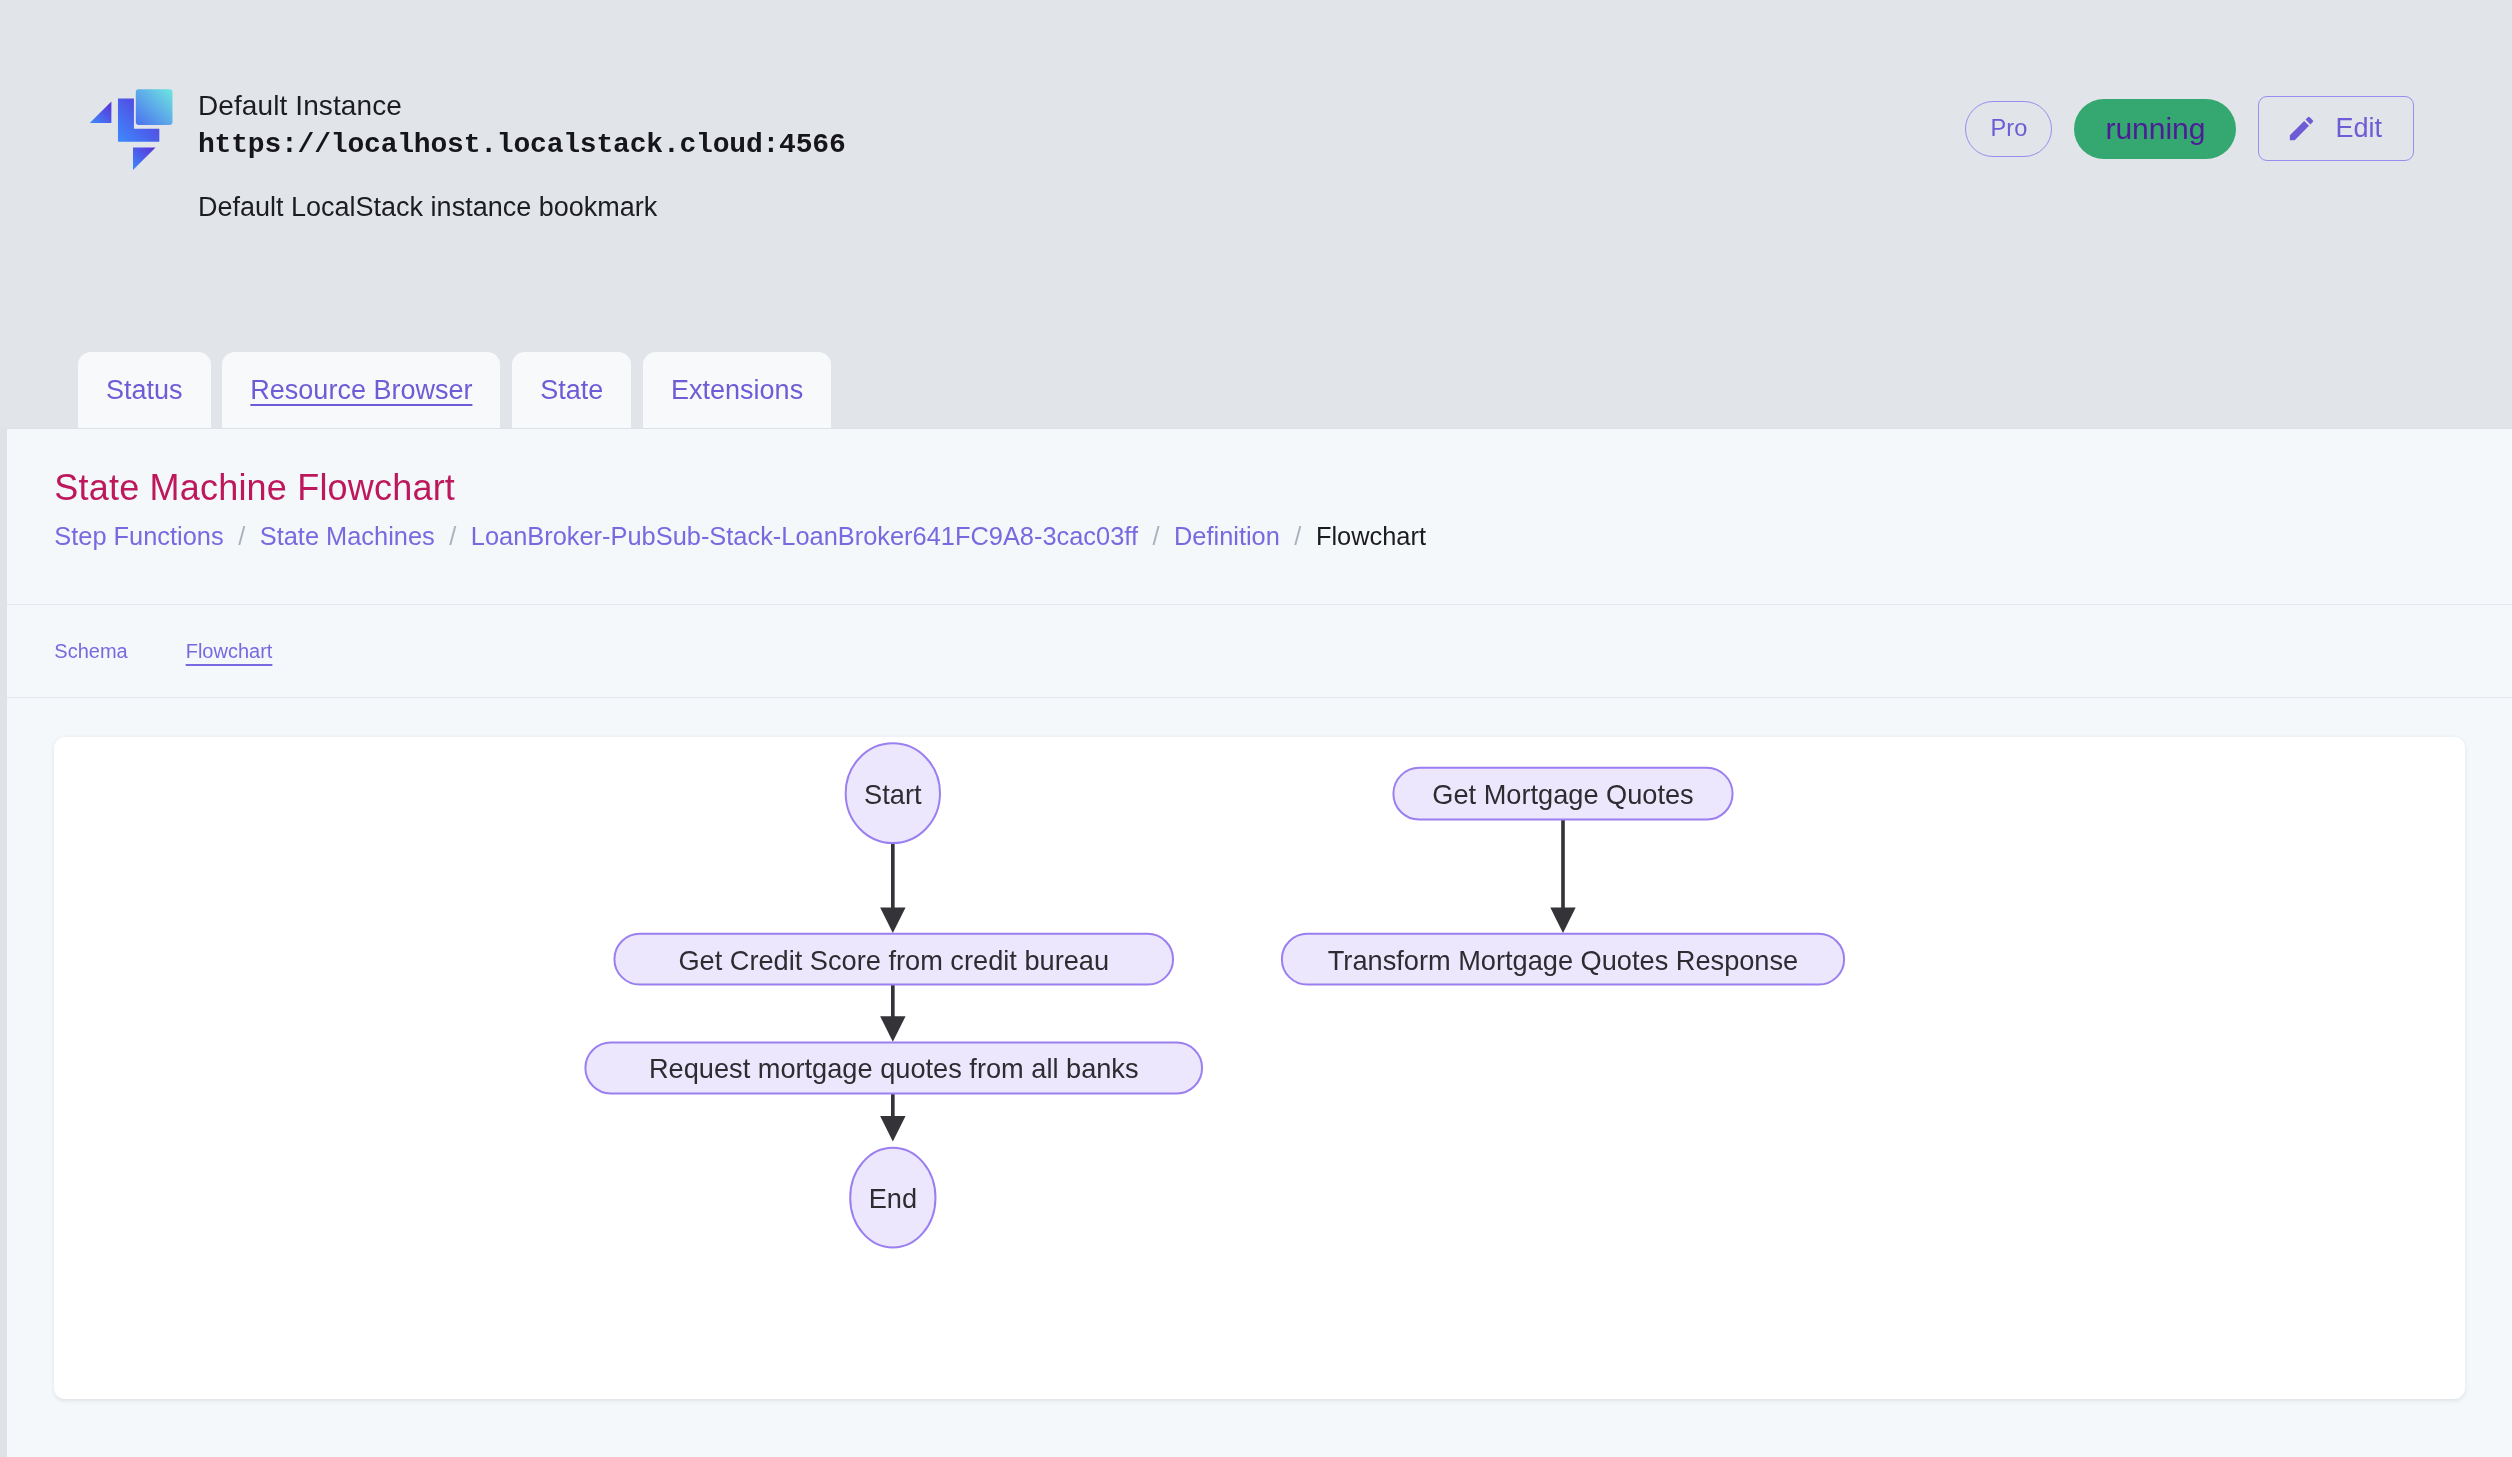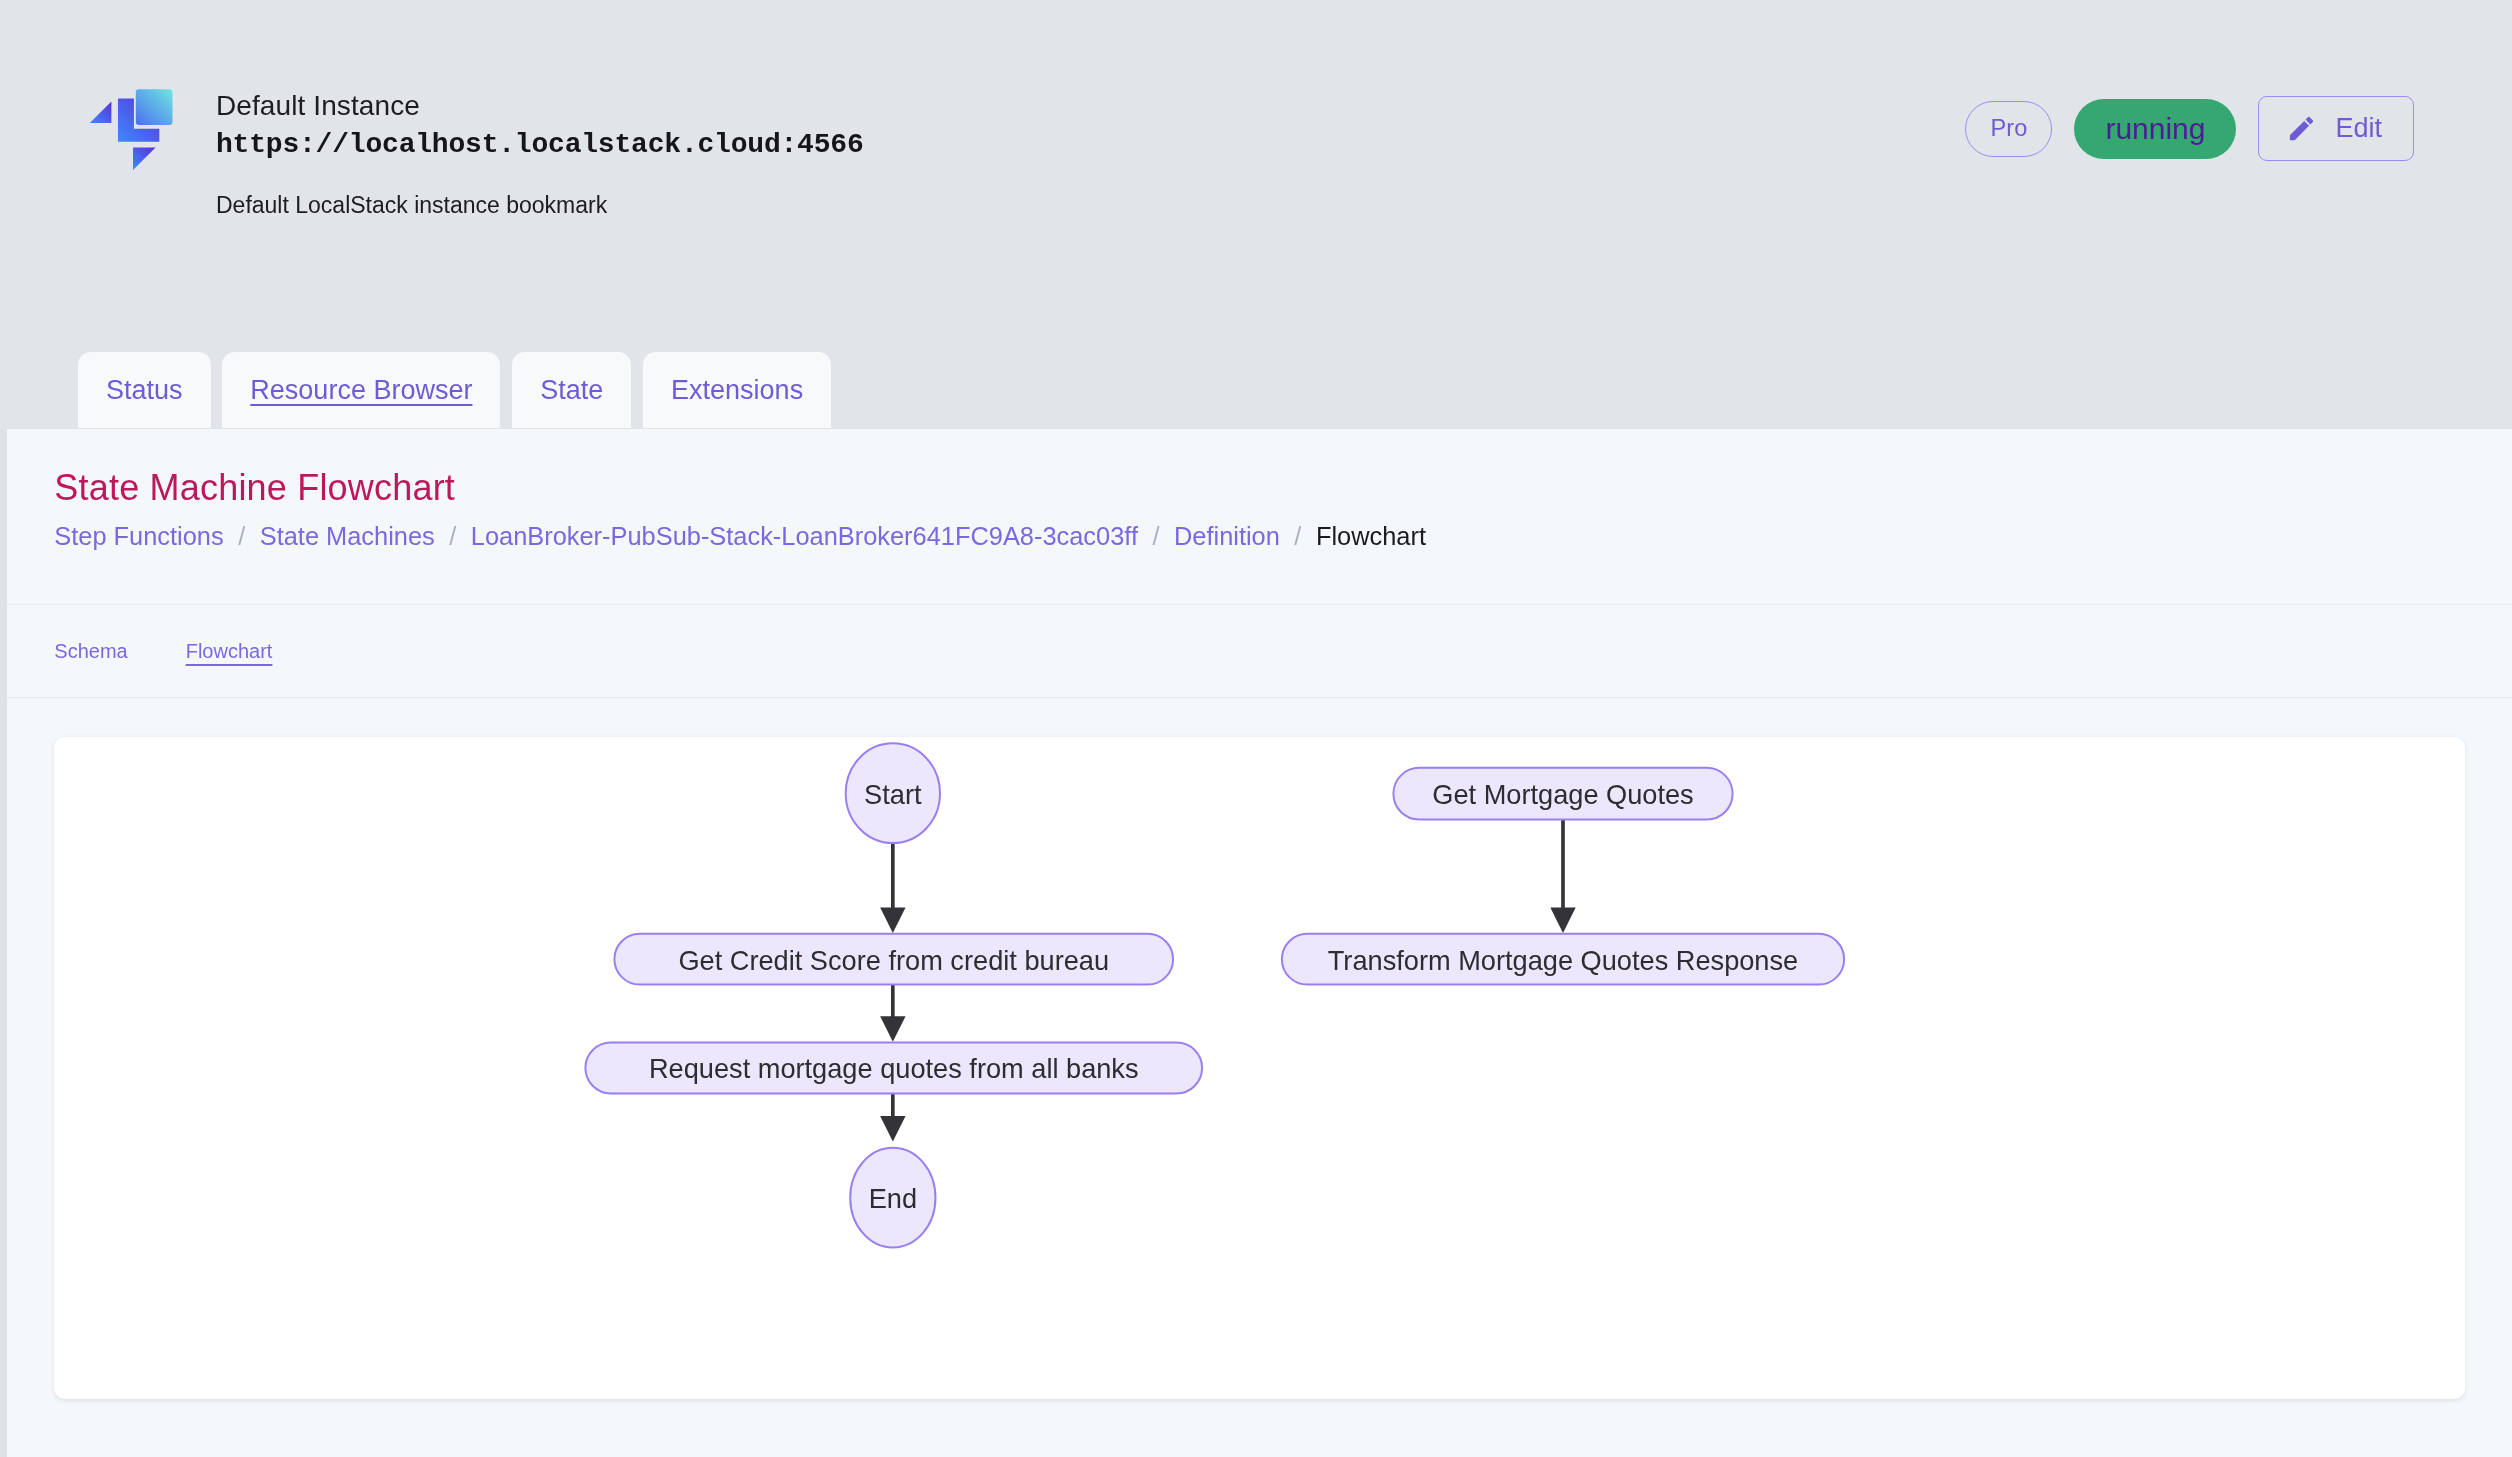--- a/index.html
+++ b/index.html
@@ -23,21 +23,21 @@
     width: 2512px;
     height: 428px;
     background: #e1e4e8;
   }
 
   .inst-left {
     position: absolute;
     left: 86px; top: 77px;
     display: flex;
     align-items: flex-start;
-    gap: 36px;
+    gap: 18px;
     justify-content: flex-end;
   }
 
   .ls-logo { width: 94px; height: 94px; flex: none; display:block; }
 
   .inst-text { padding-top: 11px; }
 
   .inst-title {
     font-size: 28px;
     line-height: 1.28;
@@ -50,21 +50,21 @@
     font-size: 28px;
     font-weight: 700;
     line-height: 1.3;
     color: #15151a;
     letter-spacing: -0.2px;
     margin-top: 2.7px;
   }
 
   .inst-desc {
     margin-top: 29px;
-    font-size: 23px;
+    font-size: 27px;
     color: #1d1d21;
   }
 
   
   .inst-right {
     position: absolute;
     right: 98px; top: 96px;
     display: flex;
     align-items: center;
     gap: 22px;

